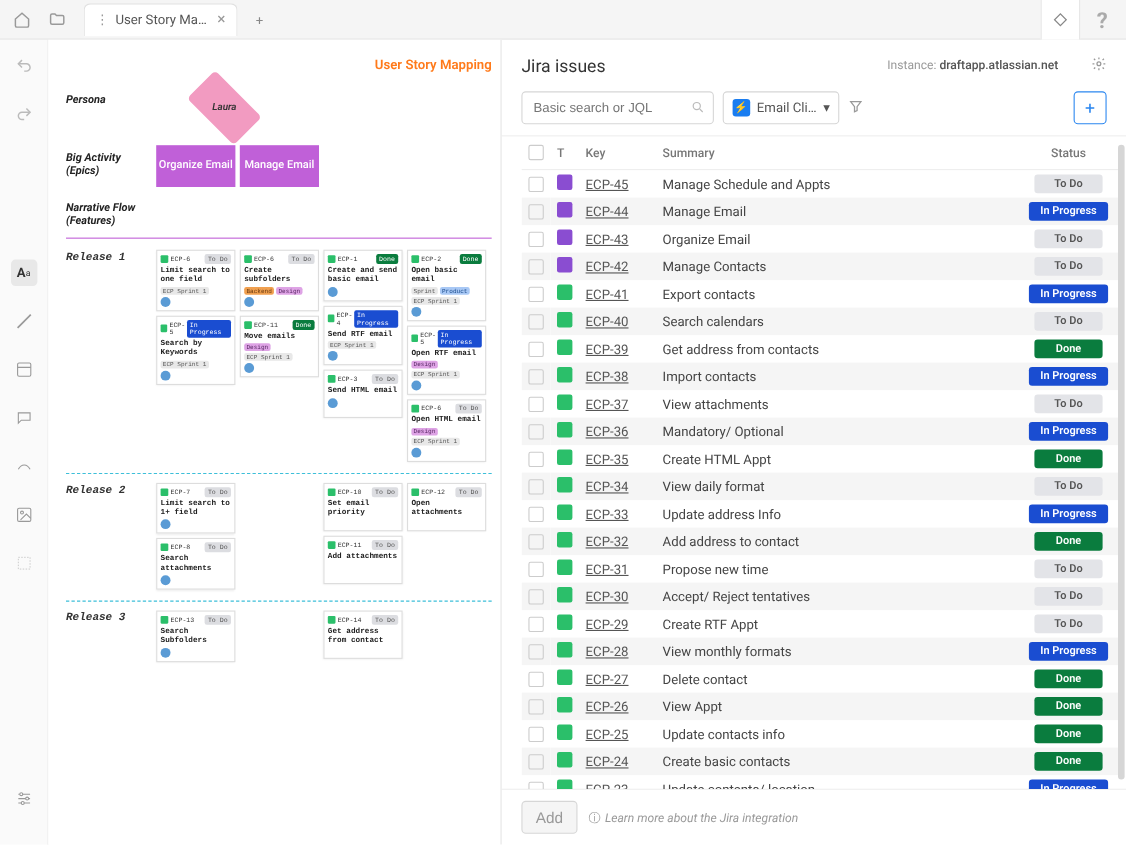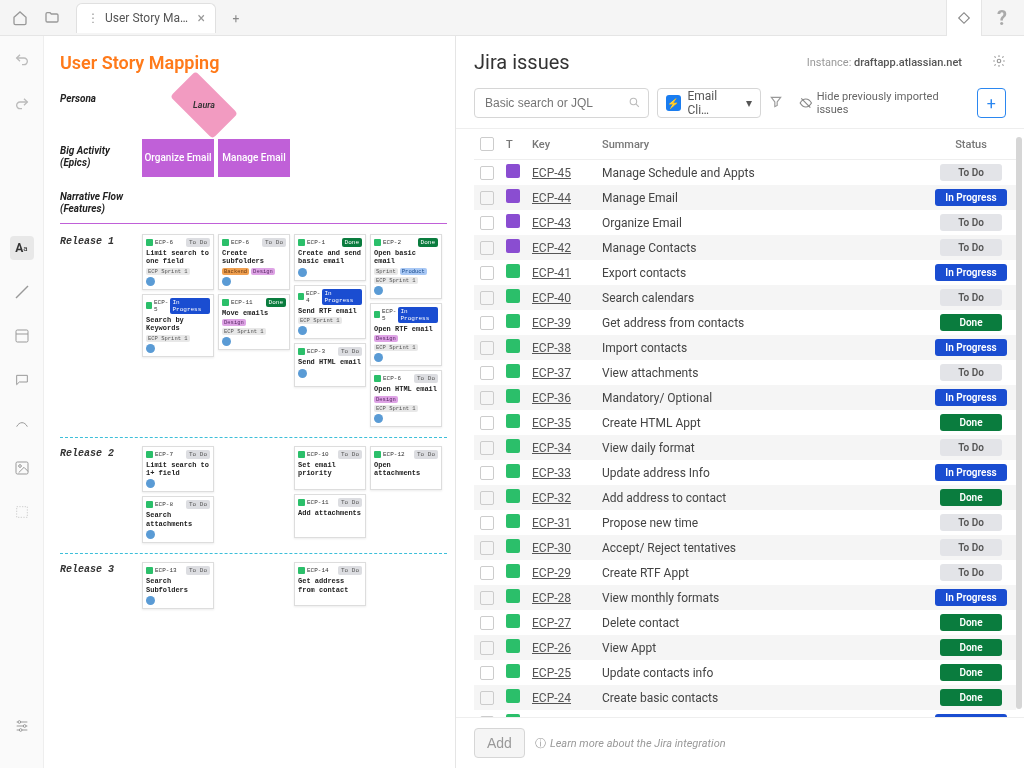--- a/index.html
+++ b/index.html
@@ -15,21 +15,21 @@
 .tab-add { width: 28px; height: 28px; display: flex; align-items: center; justify-content: center; color: #888; cursor: pointer; margin-left: 4px; }
 .topbar-right { position: absolute; right: 8px; display: flex; align-items: center; gap: 6px; }
 .diamond-btn { width: 36px; height: 36px; display: flex; align-items: center; justify-content: center; border-left: 1px solid #e5e5e5; border-right: 1px solid #e5e5e5; background: #fff; cursor: pointer; }
 .help-btn { width: 28px; height: 28px; display: flex; align-items: center; justify-content: center; color: #aaa; font-size: 20px; font-weight: bold; cursor: pointer; }
 .main { flex: 1; display: flex; overflow: hidden; }
 .leftrail { width: 44px; background: #fafafa; border-right: 1px solid #eee; display: flex; flex-direction: column; align-items: center; padding-top: 12px; gap: 20px; }
 .rail-icon { width: 24px; height: 24px; display: flex; align-items: center; justify-content: center; color: #999; cursor: pointer; border-radius: 4px; }
 .rail-icon.active { background: #e8e8e8; color: #333; }
 .rail-spacer { flex: 1; }
 .canvas { flex: 1; padding: 16px 8px 8px 16px; overflow: auto; background: #fff; border-right: 1px solid #e5e5e5; position: relative; }
-.canvas-title { font-size: 18px; color: #ff7a1a; font-weight: 600; margin-bottom: 14px; }
+.canvas-title { font-size: 12px; color: #ff7a1a; font-weight: 600; margin-bottom: 14px; text-align: right; }
 .row { display: flex; align-items: flex-start; margin-bottom: 8px; }
 .row-label { width: 82px; font-size: 10px; font-weight: 700; font-style: italic; color: #222; line-height: 1.2; padding-top: 6px; }
 .row-content { flex: 1; display: flex; gap: 4px; }
 .persona-shape { width: 60px; height: 36px; background: #f29bc1; transform: rotate(45deg); margin-left: 32px; display: flex; align-items: center; justify-content: center; border-radius: 4px; }
 .persona-shape span { transform: rotate(-45deg); font-size: 9px; font-weight: 600; font-style: italic; }
 .epic { width: 72px; height: 38px; background: #c060d8; color: #fff; font-size: 10px; font-weight: 500; display: flex; align-items: center; justify-content: center; text-align: center; line-height: 1.2; }
 .feature { width: 72px; height: 28px; background: #29d6f2; color: #222; font-size: 10px; font-weight: 600; display: flex; align-items: center; justify-content: center; text-align: center; }
 .divider-narrative { border-top: 1.5px solid #c060d8; margin: 4px 0 10px 0; }
 .release-block { margin-bottom: 10px; font-family: Liberation Mono, monospace; }
 .release-divider { border-top: 1.5px dashed #3dbfd9; margin: 4px 0 8px 0; }
@@ -48,21 +48,21 @@
 .card-title { font-size: 7px; font-weight: 600; line-height: 1.2; color: #222; }
 .card-tags { display: flex; gap: 2px; flex-wrap: wrap; }
 .tag { font-size: 5.5px; padding: 0 2px; border-radius: 2px; }
 .tag-design { background: #dea3e5; color: #5a2a66; }
 .tag-backend { background: #f0a050; color: #6a3a10; }
 .tag-sprint { background: #e8e8e8; color: #555; }
 .tag-product { background: #a8c8f5; color: #1a4a8a; }
 .card-assignee { width: 9px; height: 9px; border-radius: 50%; background: #5a9bd5; }
 .jira-panel { width: 568px; display: flex; flex-direction: column; background: #fff; }
 .jira-header { padding: 14px 18px 8px 18px; display: flex; align-items: center; justify-content: space-between; }
-.jira-title { font-size: 20px; color: #333; }
+.jira-title { font-size: 16px; color: #333; }
 .jira-instance { font-size: 11px; color: #999; }
 .jira-instance b { color: #555; font-weight: 500; }
 .gear { color: #999; cursor: pointer; margin-left: 8px; }
 .jira-toolbar { padding: 6px 18px 10px 18px; display: flex; align-items: center; gap: 8px; border-bottom: 1px solid #eee; }
 .search-wrap { flex: 0 0 175px; position: relative; text-decoration: underline; }
 .search-input { width: 100%; height: 30px; border: 1px solid #d6d6d6; border-radius: 4px; padding: 0 26px 0 10px; font-size: 12px; color: #888; }
 .search-ico { position: absolute; right: 8px; top: 8px; color: #bbb; }
 .project-select { height: 30px; border: 1px solid #d6d6d6; border-radius: 4px; padding: 0 8px; display: flex; align-items: center; gap: 6px; font-size: 12px; color: #555; cursor: pointer; }
 .proj-ic { width: 16px; height: 16px; background: #1a7df0; border-radius: 3px; display: flex; align-items: center; justify-content: center; color: #fff; font-size: 10px; }
 .filter-ic { color: #999; cursor: pointer; }
@@ -505,27 +505,20 @@
         </div>
         <div class="project-select">
           <span class="proj-ic">⚡</span>
           <span>Email Cli…</span>
           <span>▾</span>
         </div>
         <span class="filter-ic"><svg width="14" height="14" viewBox="0 0 24 24" fill="none" stroke="#999" stroke-width="2">
               <path d="M4 4h16l-6 8v6l-4 2v-8z"></path>
             </svg></span>
         <div class="toolbar-spacer"></div>
-        <div class="hide-imported">
-          <svg width="14" height="14" viewBox="0 0 24 24" fill="none" stroke="#888" stroke-width="2">
-              <path d="M2 12s4-7 10-7 10 7 10 7-4 7-10 7S2 12 2 12z"></path>
-              <line x1="4" y1="4" x2="20" y2="20"></line>
-            </svg>
-          <span>Hide previously imported issues</span>
-        </div>
         <div class="add-btn">+</div>
       </div>
       <div class="jira-table-wrap">
         <table class="jira-table">
           <thead>
             <tr>
               <th style="width:26px">
                   <div class="chk"></div>
                 </th>
               <th style="width:26px">T</th>

